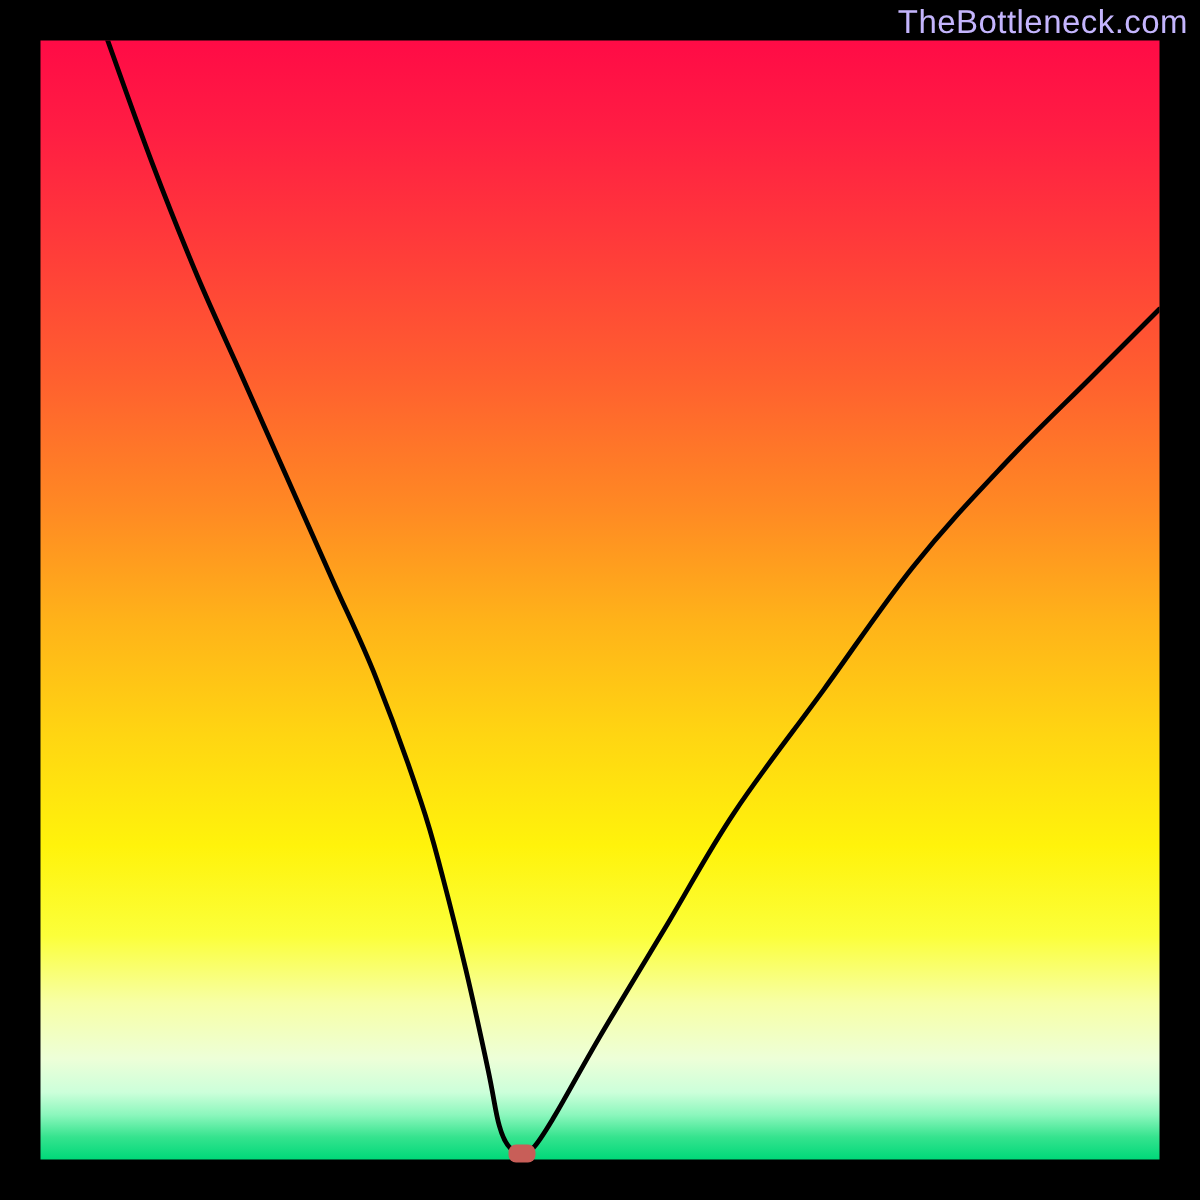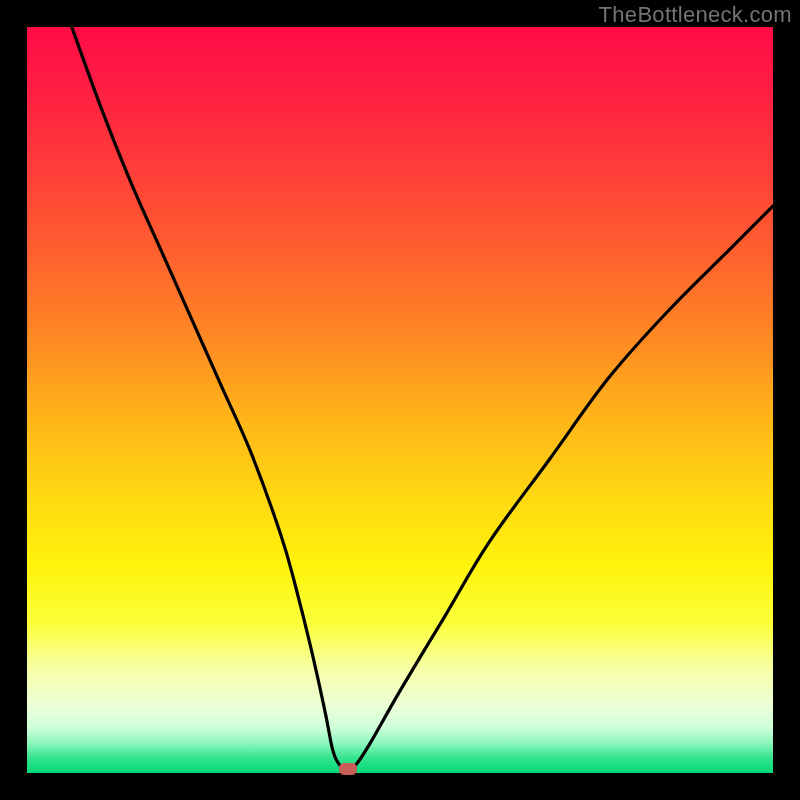--- a/index.html
+++ b/index.html
@@ -40,21 +40,21 @@
       #edffd8 91%,
       #ccffda 94%,
       #8cf7bd 96%,
       #35e38e 98%,
       #00d879 100%);
   }
   .watermark {
     position: absolute;
     top: 2px;
     right: 8px;
-    color: #737373;
+    color: #c4b5fd;
     font-size: 22px;
     font-weight: 500;
     letter-spacing: 0.3px;
     user-select: none;
   }
   svg.curve {
     position: absolute;
     left: 0;
     top: 0;
     width: 746px;

